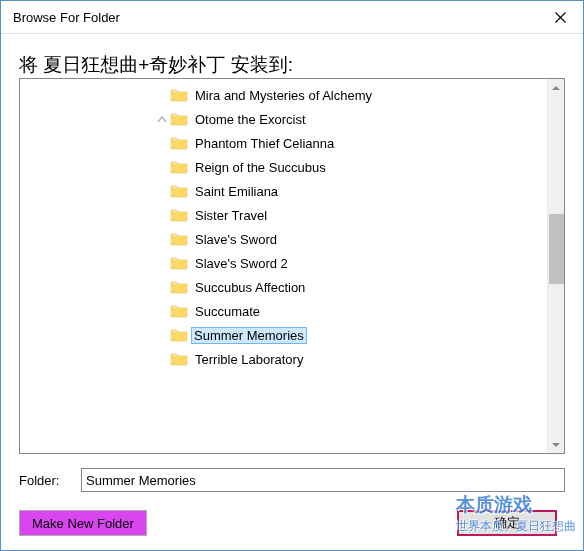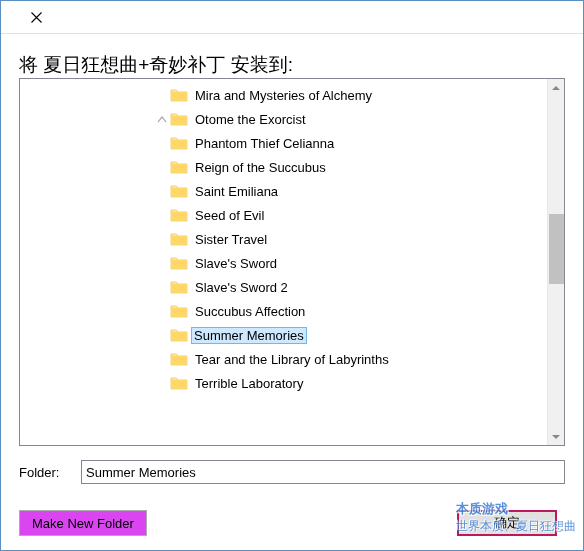--- a/index.html
+++ b/index.html
@@ -17,37 +17,38 @@
 .tree-item.has-expand { padding-left: 136px; }
 .tree-item.selected .item-label { background: #cde8ff; border: 1px solid #6fb7f5; padding: 0 2px; margin-left: -3px; }
 .expand-arrow { width: 12px; height: 12px; margin-right: 2px; transform: rotate(-90deg); opacity: 0.6; }
 .folder-icon { width: 18px; height: 14px; margin-right: 6px; flex-shrink: 0; }
 .item-label { font-size: 13px; color: #000; white-space: nowrap; padding: 0 1px; }
 .scrollbar-track { width: 17px; background: #f0f0f0; border-left: 1px solid #e8e8e8; display: flex; flex-direction: column; }
 .scroll-arrow { height: 17px; display: flex; align-items: center; justify-content: center; cursor: pointer; }
 .scroll-arrow svg { width: 8px; height: 8px; opacity: 0.65; }
 .scroll-thumb { width: 15px; background: #c1c1c1; margin: 0 1px; cursor: pointer; }
 .bottom-area { padding-top: 14px; }
-.folder-row { display: flex; align-items: center; margin-bottom: 26px; gap: 10px; }
+.folder-row { display: flex; align-items: center; margin-bottom: 18px; gap: 10px; }
 .folder-label { font-size: 13px; width: 52px; }
 .folder-input { flex: 1; height: 24px; border: 1px solid #828790; padding: 0 4px; font-size: 13px; background: #fff; }
 .button-row { display: flex; align-items: center; }
 .mkdir-btn { height: 26px; padding: 0 12px; font-size: 13px; background: #d946ef; border: 1px solid #adadad; cursor: pointer; }
 .spacer { flex: 1; }
 .ok-btn { width: 100px; height: 26px; font-size: 13px; background: #e1e1e1; border: 2px solid #be185d; cursor: pointer; margin-right: 8px; }
 .cancel-btn { width: 100px; height: 26px; font-size: 13px; background: #e1e1e1; border: 1px solid #adadad; cursor: pointer; }
 .watermark { position: absolute; right: 8px; bottom: 16px; pointer-events: none; opacity: 0.85; }
-.wm-text { font-size: 13px; font-weight: bold; color: #3d7fd6; text-shadow: 1px 1px 0 #fff, -1px -1px 0 #fff, 1px -1px 0 #fff, -1px 1px 0 #fff; }
+.wm-text { font-size: 19px; font-weight: bold; color: #3d7fd6; text-shadow: 1px 1px 0 #fff, -1px -1px 0 #fff, 1px -1px 0 #fff, -1px 1px 0 #fff; }
 .wm-sub { font-size: 12px; color: #3d7fd6; text-shadow: 1px 1px 0 #fff, -1px -1px 0 #fff; }
 </style>
 </head>
 <body>
 
 <div class="dialog">
   <div class="titlebar">
+    <span class="titlebar-text">Browse For Folder</span>
     <div class="close-btn">
       <svg viewBox="0 0 11 11">
           <path d="M0.5 0.5 L10.5 10.5 M10.5 0.5 L0.5 10.5" stroke="#000" stroke-width="1.1" fill="none"></path>
         </svg>
     </div>
   </div>
   <div class="content">
     <div class="prompt">将 夏日狂想曲+奇妙补丁 安装到:</div>
     <div class="tree-box">
       <div class="tree-scroll" id="tree-scroll">
@@ -87,27 +88,20 @@
               <path d="M1 2 L1 13 L17 13 L17 4 L8 4 L6.5 2 Z" fill="#ffe9a2" stroke="#d9b85c" stroke-width="0.6"></path>
               <path d="M1 4 L17 4 L16 13 L2 13 Z" fill="#ffd766"></path>
             </svg>
             <span class="item-label">Saint Emiliana</span>
           </div>
           <div class="tree-item">
             <svg class="folder-icon" viewBox="0 0 18 14">
               <path d="M1 2 L1 13 L17 13 L17 4 L8 4 L6.5 2 Z" fill="#ffe9a2" stroke="#d9b85c" stroke-width="0.6"></path>
               <path d="M1 4 L17 4 L16 13 L2 13 Z" fill="#ffd766"></path>
             </svg>
-            <span class="item-label">Seed of Evil</span>
-          </div>
-          <div class="tree-item">
-            <svg class="folder-icon" viewBox="0 0 18 14">
-              <path d="M1 2 L1 13 L17 13 L17 4 L8 4 L6.5 2 Z" fill="#ffe9a2" stroke="#d9b85c" stroke-width="0.6"></path>
-              <path d="M1 4 L17 4 L16 13 L2 13 Z" fill="#ffd766"></path>
-            </svg>
             <span class="item-label">Sister Travel</span>
           </div>
           <div class="tree-item">
             <svg class="folder-icon" viewBox="0 0 18 14">
               <path d="M1 2 L1 13 L17 13 L17 4 L8 4 L6.5 2 Z" fill="#ffe9a2" stroke="#d9b85c" stroke-width="0.6"></path>
               <path d="M1 4 L17 4 L16 13 L2 13 Z" fill="#ffd766"></path>
             </svg>
             <span class="item-label">Slave's Sword</span>
           </div>
           <div class="tree-item">
@@ -117,33 +111,33 @@
             </svg>
             <span class="item-label">Slave's Sword 2</span>
           </div>
           <div class="tree-item">
             <svg class="folder-icon" viewBox="0 0 18 14">
               <path d="M1 2 L1 13 L17 13 L17 4 L8 4 L6.5 2 Z" fill="#ffe9a2" stroke="#d9b85c" stroke-width="0.6"></path>
               <path d="M1 4 L17 4 L16 13 L2 13 Z" fill="#ffd766"></path>
             </svg>
             <span class="item-label">Succubus Affection</span>
           </div>
+          <div class="tree-item">
+            <svg class="folder-icon" viewBox="0 0 18 14">
+              <path d="M1 2 L1 13 L17 13 L17 4 L8 4 L6.5 2 Z" fill="#ffe9a2" stroke="#d9b85c" stroke-width="0.6"></path>
+              <path d="M1 4 L17 4 L16 13 L2 13 Z" fill="#ffd766"></path>
+            </svg>
+            <span class="item-label">Succumate</span>
+          </div>
           <div class="tree-item selected">
             <svg class="folder-icon" viewBox="0 0 18 14">
               <path d="M1 2 L1 13 L17 13 L17 4 L8 4 L6.5 2 Z" fill="#ffe9a2" stroke="#d9b85c" stroke-width="0.6"></path>
               <path d="M1 4 L17 4 L16 13 L2 13 Z" fill="#ffd766"></path>
             </svg>
             <span class="item-label">Summer Memories</span>
-          </div>
-          <div class="tree-item">
-            <svg class="folder-icon" viewBox="0 0 18 14">
-              <path d="M1 2 L1 13 L17 13 L17 4 L8 4 L6.5 2 Z" fill="#ffe9a2" stroke="#d9b85c" stroke-width="0.6"></path>
-              <path d="M1 4 L17 4 L16 13 L2 13 Z" fill="#ffd766"></path>
-            </svg>
-            <span class="item-label">Tear and the Library of Labyrinths</span>
           </div>
           <div class="tree-item">
             <svg class="folder-icon" viewBox="0 0 18 14">
               <path d="M1 2 L1 13 L17 13 L17 4 L8 4 L6.5 2 Z" fill="#ffe9a2" stroke="#d9b85c" stroke-width="0.6"></path>
               <path d="M1 4 L17 4 L16 13 L2 13 Z" fill="#ffd766"></path>
             </svg>
             <span class="item-label">Terrible Laboratory</span>
           </div>
         </div>
       <div class="scrollbar-track">

